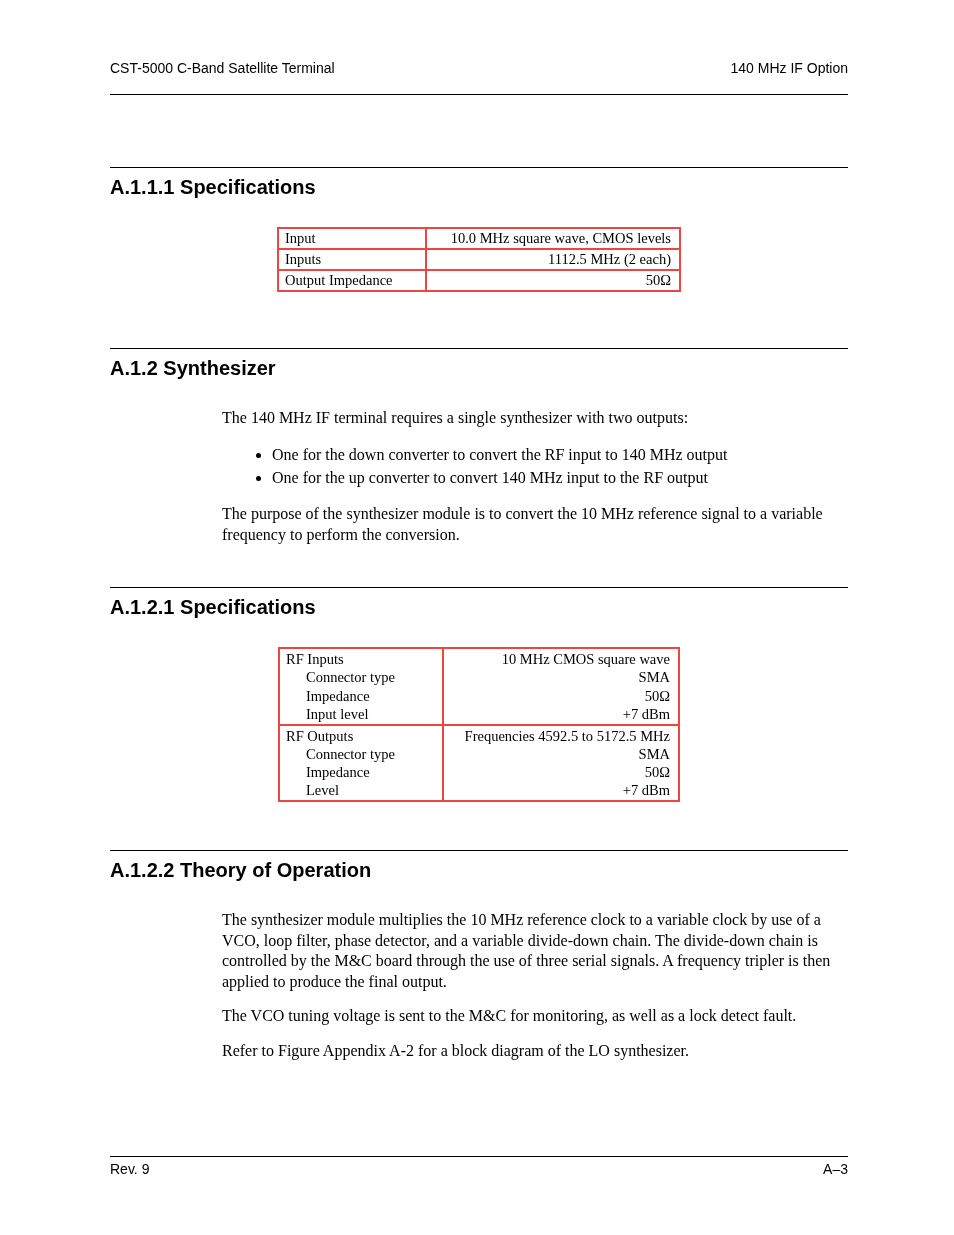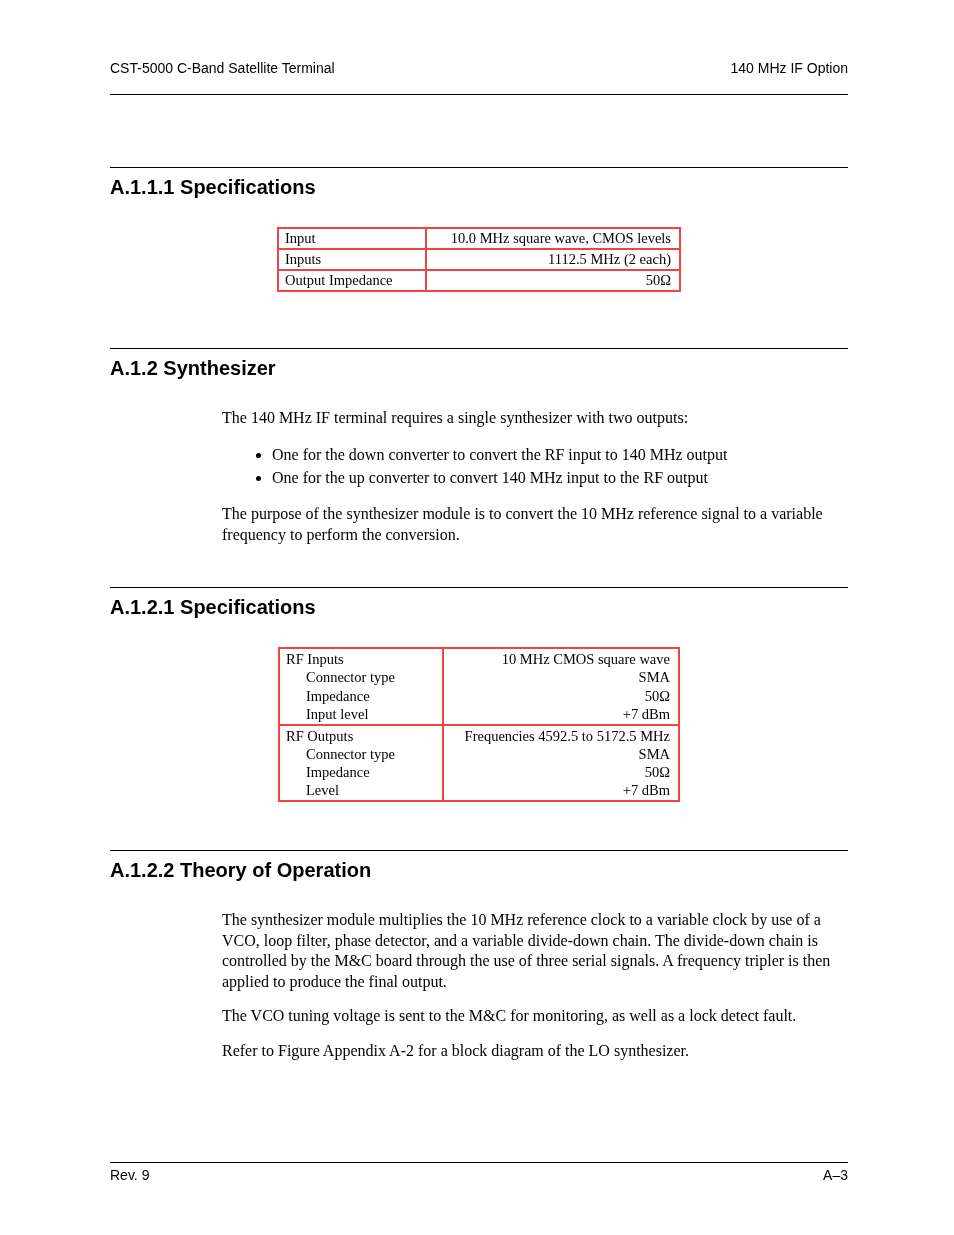--- a/index.html
+++ b/index.html
@@ -59,21 +59,21 @@
     ul.bullets {
       list-style: disc;
       margin: 17px 0 16px 50px;
     }
     ul.bullets li { margin-bottom: 2px; font-size: 16px; }
     .gap-before-section { margin-top: 42px; }
     .footer {
       position: absolute;
       left: 110px;
       right: 106px;
-      bottom: 52px;
+      bottom: 58px;
     }
     .footer-rule {
       border: none;
       border-top: 1px solid #000;
       margin-bottom: 4px;
     }
     .footer-row {
       display: flex;
       justify-content: space-between;
       font-family: Arial, Helvetica, sans-serif;

